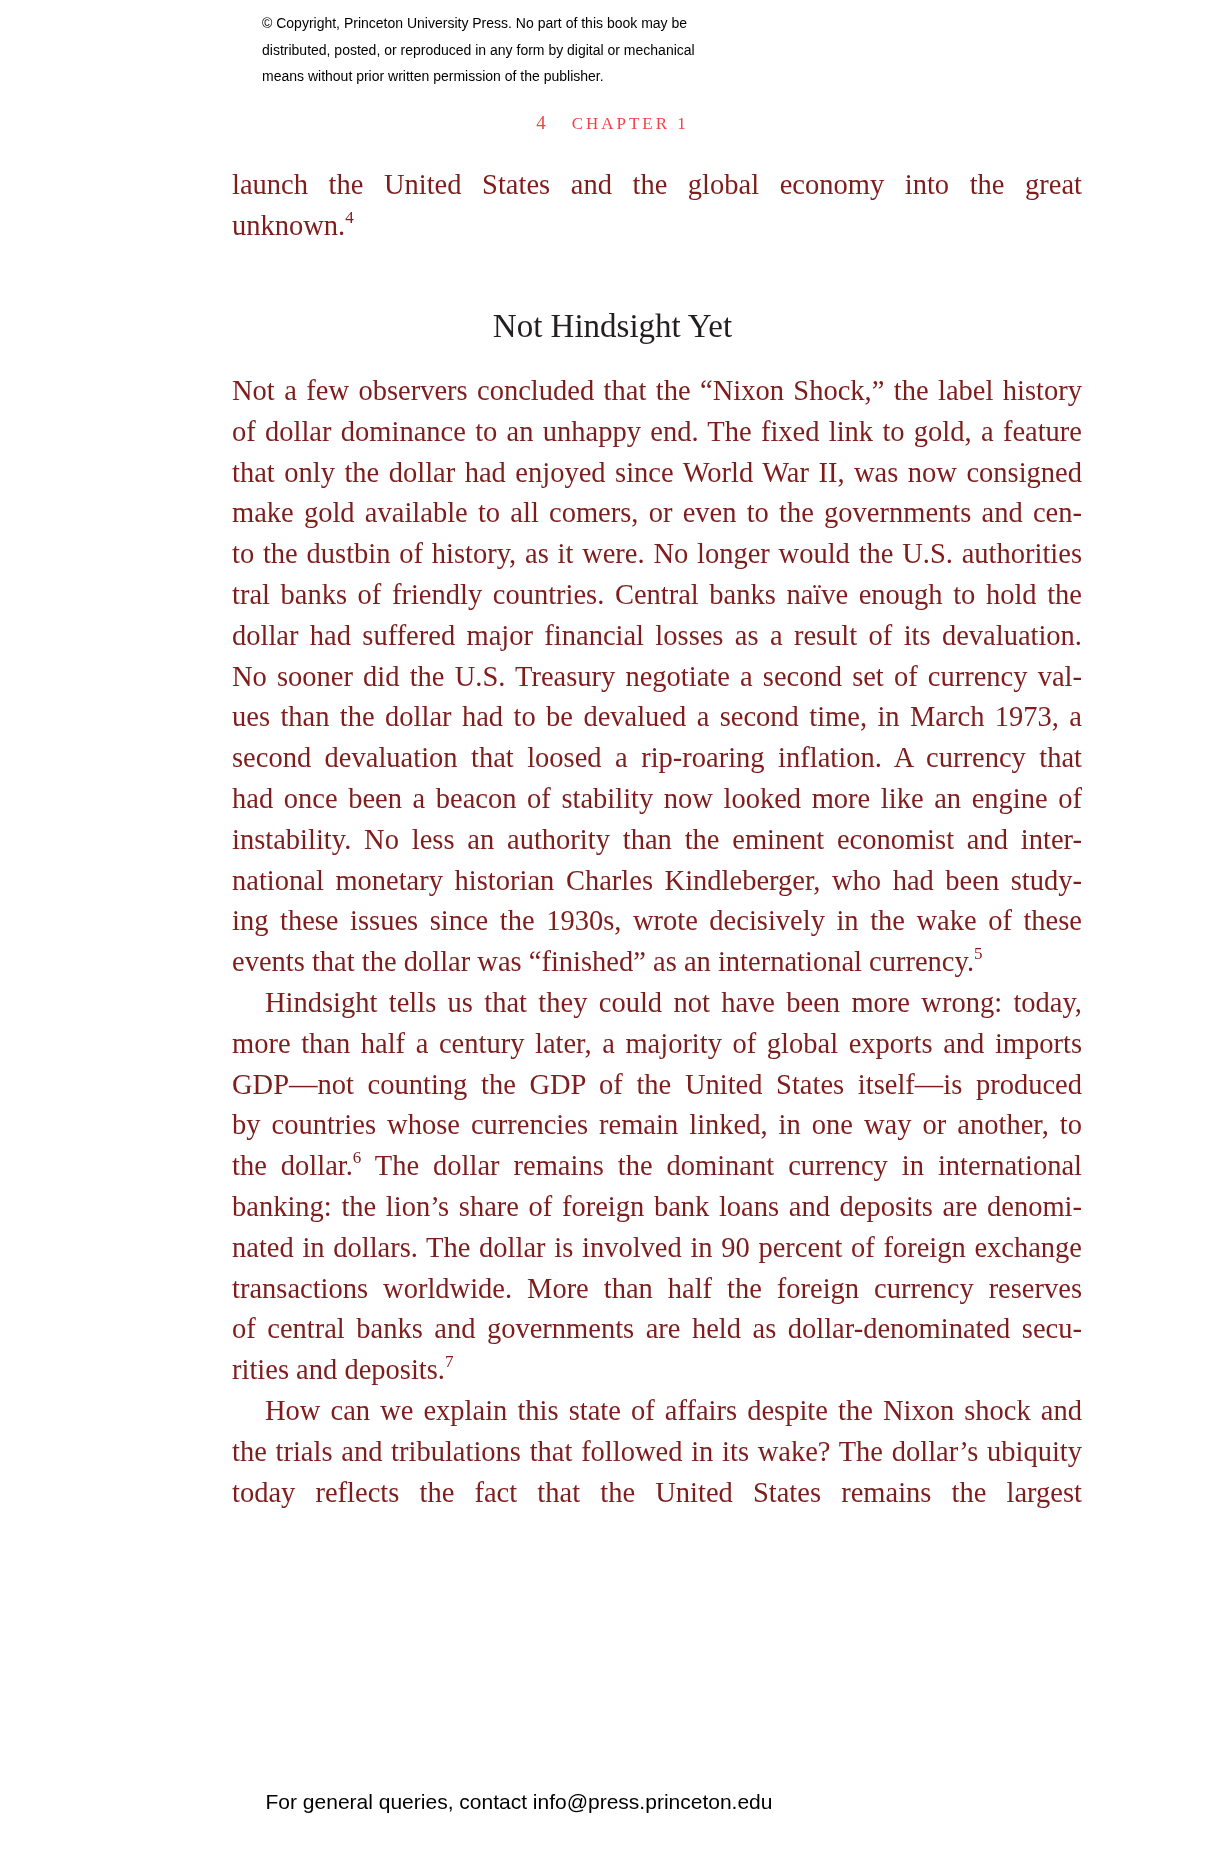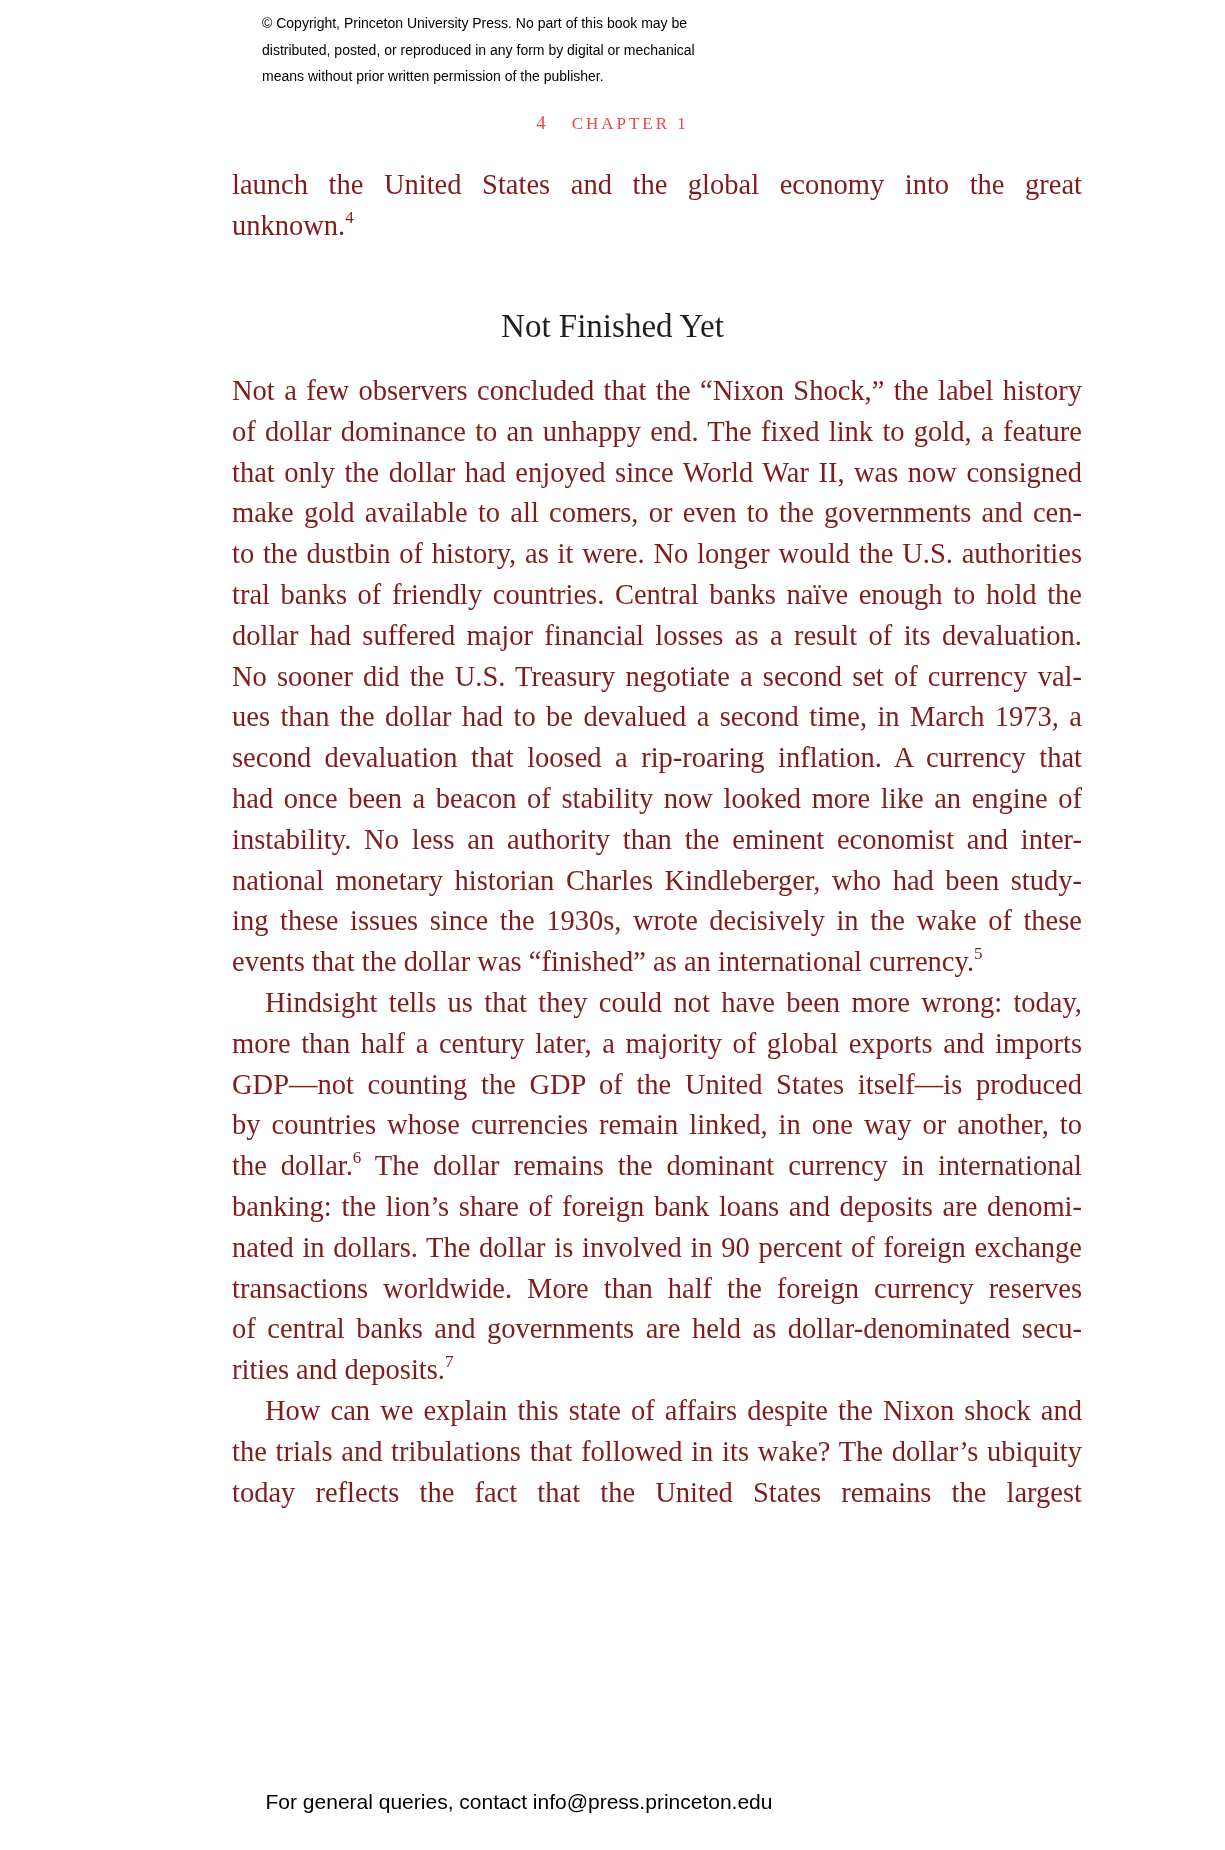--- a/index.html
+++ b/index.html
@@ -43,21 +43,21 @@
 
 <div class="running-head">
   <span class="pg">4</span><span>CHAPTER 1</span>
 </div>
 
 <div class="body-text" style="top:165px;">
   <div class="line">launch the United States and the global economy into the great</div>
   <div class="line last"><span>unknown.</span><sup>4</sup></div>
 </div>
 
-<div class="heading">Not Finished Yet</div>
+<div class="heading">Not Hindsight Yet</div>
 
 <div class="body-text" style="top:371px;">
   <div class="line">Not a few observers concluded that the “Nixon Shock,” the label history</div>
   <div class="line">of dollar dominance to an unhappy end. The fixed link to gold, a feature</div>
   <div class="line">that only the dollar had enjoyed since World War II, was now consigned</div>
   <div class="line">make gold available to all comers, or even to the governments and cen-</div>
   <div class="line">to the dustbin of history, as it were. No longer would the U.S. authorities</div>
   <div class="line">tral banks of friendly countries. Central banks naïve enough to hold the</div>
   <div class="line">dollar had suffered major financial losses as a result of its devaluation.</div>
   <div class="line">No sooner did the U.S. Treasury negotiate a second set of currency val-</div>

